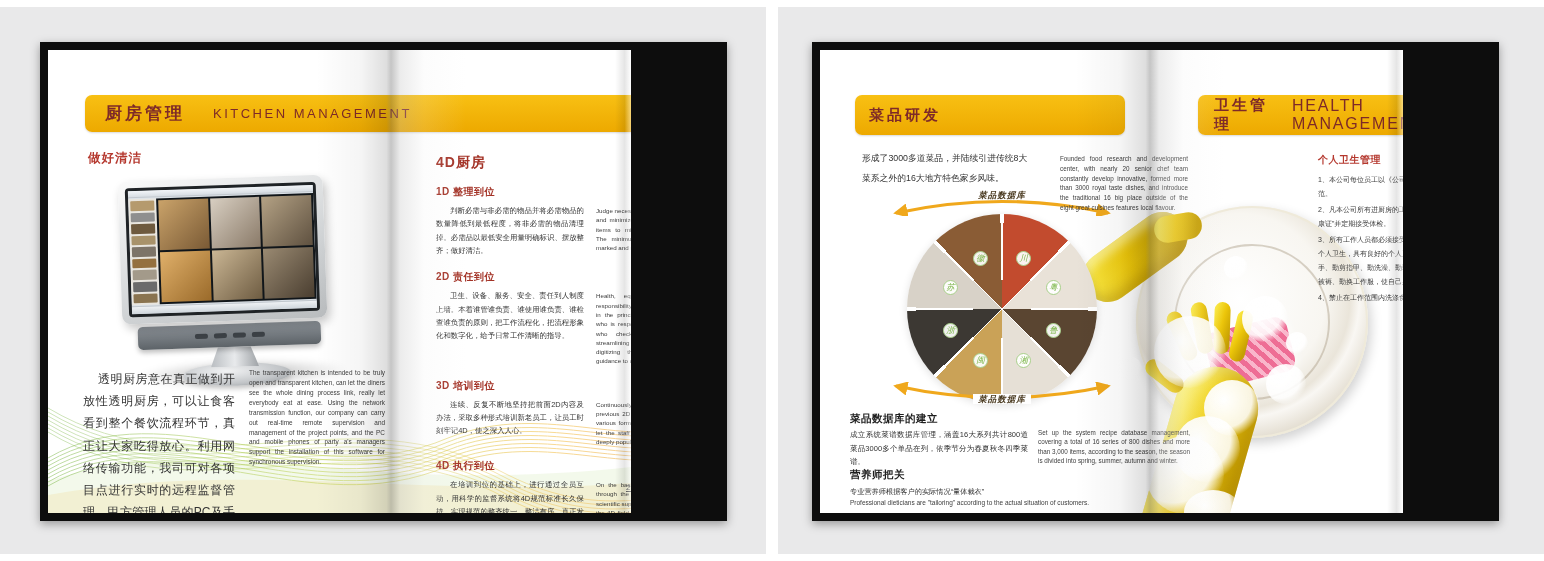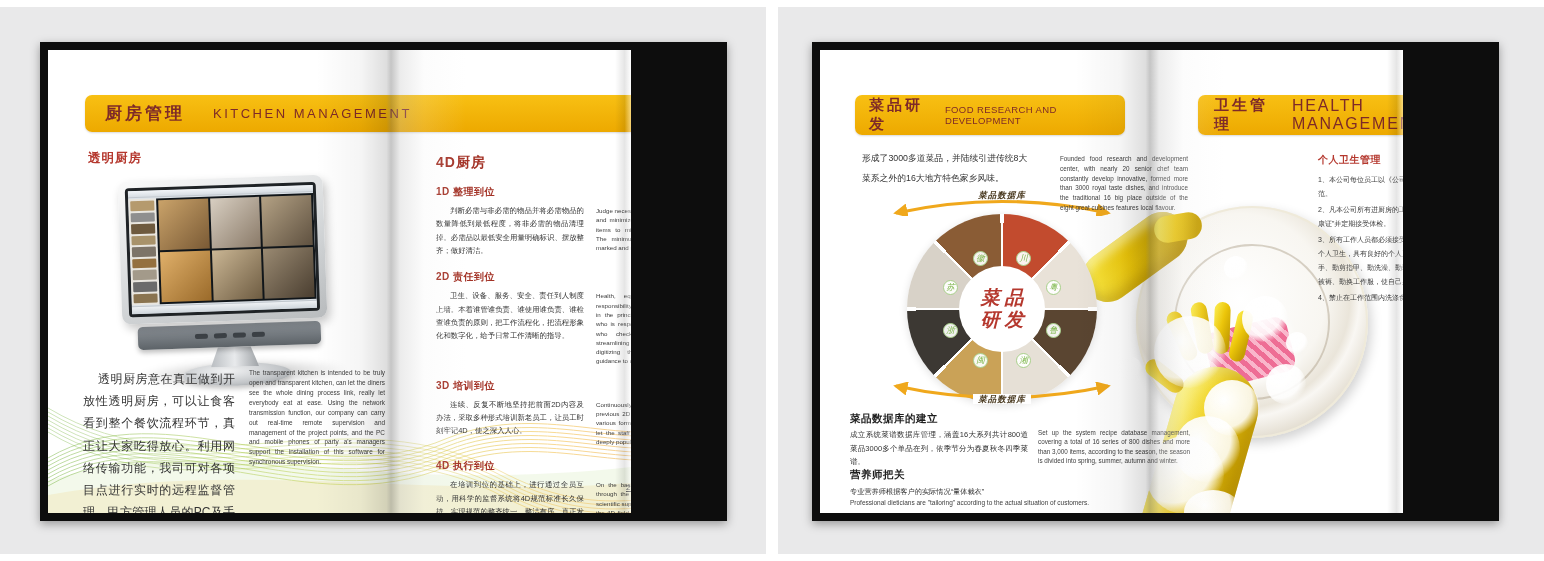--- a/index.html
+++ b/index.html
@@ -178,21 +178,21 @@
 <div class="strip mid"></div>
 
 <div class="spread left-spread">
   <div class="inner">
 
     <div class="goldbar ls-bar">
       <span class="zh">厨房管理</span>
       <span class="en">KITCHEN MANAGEMENT</span>
     </div>
 
-    <div class="red-title ls-transparent-title">透明厨房</div>
+    <div class="red-title ls-transparent-title">做好清洁</div>
 
     <div class="monitor">
       <div class="monitor-shadow"></div>
       <div class="monitor-base"></div>
       <div class="monitor-neck"></div>
       <div class="monitor-speaker">
         <span class="spk-btn"></span>
         <span class="spk-btn"></span>
         <span class="spk-btn"></span>
         <span class="spk-btn"></span>
@@ -303,21 +303,20 @@
     <div class="gutter" style="left:268px;"></div>
     <div class="page-edge"></div>
   </div>
 </div>
 
 <div class="spread right-spread">
   <div class="inner">
 
     <div class="goldbar rs-bar1">
       <span class="zh">菜品研发</span>
-      <span class="en">FOOD RESEARCH AND DEVELOPMENT</span>
     </div>
     <div class="goldbar rs-bar2">
       <span class="zh">卫生管理</span>
       <span class="en">HEALTH MANAGEMENT</span>
     </div>
 
     <div class="rd-intro-zh">
       <div>形成了3000多道菜品，并陆续引进传统8大</div>
       <div>菜系之外的16大地方特色家乡风味。</div>
     </div>
@@ -338,24 +337,20 @@
 
       <div class="wheel">
         <span class="badge" style="left:109px; top:37px;">川</span>
         <span class="badge" style="left:139px; top:66px;">粤</span>
         <span class="badge" style="left:139px; top:109px;">鲁</span>
         <span class="badge" style="left:109px; top:139px;">湘</span>
         <span class="badge" style="left:66px; top:139px;">闽</span>
         <span class="badge" style="left:36px; top:109px;">浙</span>
         <span class="badge" style="left:36px; top:66px;">苏</span>
         <span class="badge" style="left:66px; top:37px;">徽</span>
-        <div class="wheel-center">
-          <span>菜品</span>
-          <span>研发</span>
-        </div>
       </div>
 
       <svg class="arrow-svg bot" viewBox="0 0 240 28">
         <path d="M14,4 Q120,27 226,4" fill="none" stroke="#f0a81c" stroke-width="3.2" marker-start="url(#ah1)" marker-end="url(#ah1)"></path>
       </svg>
       <div class="arrow-label bot">
         <span>菜品数据库</span>
       </div>
     </div>
 

